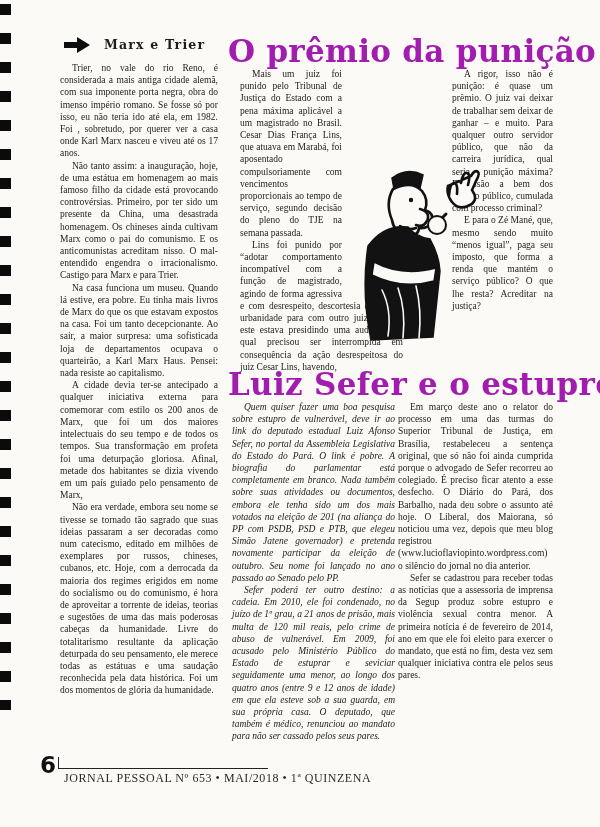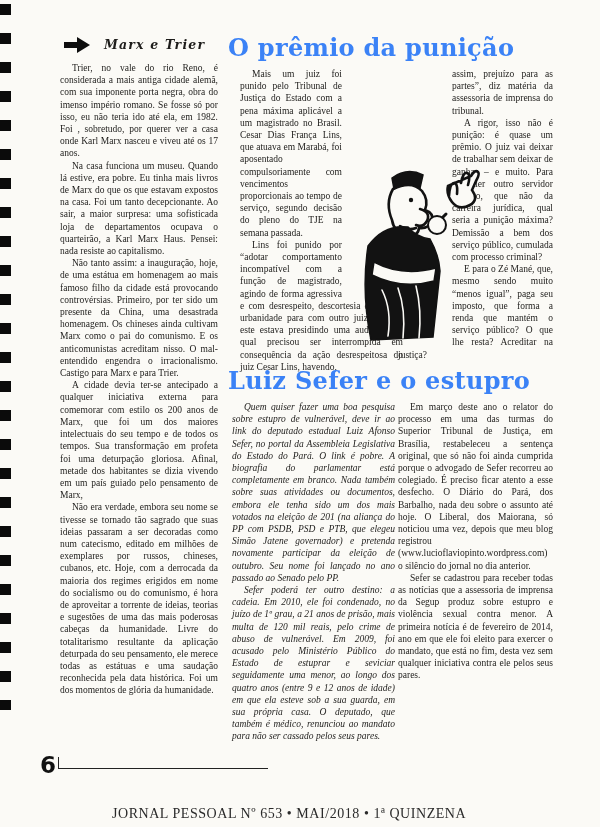--- a/index.html
+++ b/index.html
@@ -7,92 +7,91 @@
   .page{
     position:relative;width:600px;height:827px;margin:0 auto;
     background:#fbfaf6;color:#1d1c1a;overflow:hidden;
   }
   
   .scan-marks{
     position:absolute;left:0;top:4px;width:11px;height:706px;
     background:repeating-linear-gradient(to bottom,#0b0b0b 0 11px,transparent 11px 29px);
   }
   
-  .kicker-row{position:absolute;left:62px;top:36px;width:156px;height:20px;font-style:italic;}
+  .kicker-row{position:absolute;left:62px;top:36px;width:156px;height:20px;}
   .arrow-icon{position:absolute;left:2px;top:1px;width:26px;height:16px;}
   .kicker{
     position:absolute;left:42px;top:1px;
     font-family:"DejaVu Serif", serif;font-weight:bold;
     font-size:12.5px;letter-spacing:1.2px;white-space:nowrap;
   }
   
   .col{position:absolute;font-size:9.5px;line-height:12.2px;text-align:justify;}
   .col p{margin:0;text-indent:12px;}
   .col-marx{left:60px;top:62px;width:158px;}
   .col-a1-left{left:240px;top:68px;width:163px;}
   .col-a1-right{left:398px;top:68px;width:155px;}
   .col-a2-left{left:232px;top:401px;width:163px;font-style:italic;}
   .col-a2-right{left:398px;top:401px;width:155px;}
   
   .headline{
     position:absolute;margin:0;
     font-family:"DejaVu Serif", serif;font-weight:bold;
-    font-size:24px;letter-spacing:0.3px;color:#3b82f6;white-space:nowrap;
+    font-size:31px;letter-spacing:0.3px;color:#a21caf;white-space:nowrap;
   }
   .headline-premio{left:228px;top:33px;}
   .headline-sefer{left:228px;top:366px;}
   
   .illustration{position:absolute;left:336px;top:162px;width:144px;height:184px;}
   .spacer-right{float:right;width:54px;height:166px;margin-top:64px;margin-left:7px;}
   .spacer-left{float:left;width:47px;height:164px;margin-top:112px;margin-right:7px;}
   
   .page-number{
     position:absolute;left:40px;top:752px;
     font-family:"DejaVu Sans", sans-serif;font-weight:bold;font-size:23px;color:#111;
   }
   .footer-tick{position:absolute;left:58px;top:757px;height:11px;border-left:1.6px solid #222;}
   .footer-rule{position:absolute;left:58px;top:768px;width:210px;border-top:1.6px solid #222;}
   .footer-text{
-    position:absolute;left:64px;top:806px;
-    font-size:14px;letter-spacing:0.55px;color:#2a2a2a;white-space:nowrap;margin-left:48px;
+    position:absolute;left:64px;top:771px;
+    font-size:12px;letter-spacing:0.55px;color:#2a2a2a;white-space:nowrap;
   }
 </style>
 </head>
 <body>
 
 <div class="page">
 
   <div class="scan-marks"></div>
 
   <div class="kicker-row">
     <svg class="arrow-icon" viewBox="0 0 26 16">
       <path d="M0 5 h13 v-5 l13 8 -13 8 v-5 h-13 z" fill="#0d0d0d"></path>
     </svg>
     <span class="kicker">Marx e Trier</span>
   </div>
 
   <div class="col col-marx">
     <p>Trier, no vale do rio Reno, é considerada a mais antiga cidade alemã, com sua imponente porta negra, obra do imenso império romano. Se fosse só por isso, eu não teria ido até ela, em 1982. Foi , sobretudo, por querer ver a casa onde Karl Marx nasceu e viveu até os 17 anos.</p>
+    <p>Não tanto assim: a inauguração, hoje, de uma estátua em homenagem ao mais famoso filho da cidade está provocando controvérsias. Primeiro, por ter sido um presente da China, uma desastrada homenagem. Os chineses ainda cultivam Marx como o pai do comunismo. E os anticomunistas acreditam nisso. O mal-entendido engendra o irracionalismo. Castigo para Marx e para Trier.</p>
     <p>Na casa funciona um museu. Quando lá estive, era pobre. Eu tinha mais livros de Marx do que os que estavam expostos na casa. Foi um tanto decepcionante. Ao sair, a maior surpresa: uma sofisticada loja de departamentos ocupava o quarteirão, a Karl Marx Haus. Pensei: nada resiste ao capitalismo.</p>
-    <p>Não tanto assim: a inauguração, hoje, de uma estátua em homenagem ao mais famoso filho da cidade está provocando controvérsias. Primeiro, por ter sido um presente da China, uma desastrada homenagem. Os chineses ainda cultivam Marx como o pai do comunismo. E os anticomunistas acreditam nisso. O mal-entendido engendra o irracionalismo. Castigo para Marx e para Trier.</p>
     <p>A cidade devia ter-se antecipado a qualquer iniciativa externa para comemorar com estilo os 200 anos de Marx, que foi um dos maiores intelectuais do seu tempo e de todos os tempos. Sua transformação em profeta foi uma deturpação gloriosa. Afinal, metade dos habitantes se dizia vivendo em um país guiado pelo pensamento de Marx,</p>
     <p>Não era verdade, embora seu nome se tivesse se tornado tão sagrado que suas ideias passaram a ser decoradas como num catecismo, editado em milhões de exemplares por russos, chineses, cubanos, etc. Hoje, com a derrocada da maioria dos regimes erigidos em nome do socialismo ou do comunismo, é hora de aproveitar a torrente de ideias, teorias e sugestões de uma das mais poderosas cabeças da humanidade. Livre do totalitarismo resultante da aplicação deturpada do seu pensamento, ele merece todas as estátuas e uma saudação reconhecida pela data histórica. Foi um dos momentos de glória da humanidade.</p>
   </div>
 
   <h1 class="headline headline-premio">O prêmio da punição</h1>
 
   <div class="col col-a1-left">
     <div class="spacer-right"></div>
     <p>Mais um juiz foi punido pelo Tribunal de Justiça do Estado com a pena máxima aplicável a um magistrado no Brasil. Cesar Dias França Lins, que atuava em Marabá, foi aposentado compulsoriamente com vencimentos proporcionais ao tempo de serviço, segundo decisão do pleno do TJE na semana passada.</p>
     <p>Lins foi punido por “adotar comportamento incompatível com a função de magistrado, agindo de forma agressiva e com desrespeito, descortesia e falta de urbanidade para com outro juiz, quando este estava presidindo uma audiência, a qual precisou ser interrompida em consequência da ação desrespeitosa do juiz Cesar Lins, havendo,</p>
   </div>
 
   <div class="col col-a1-right">
     <div class="spacer-left"></div>
-    <p style="text-indent:0">assim, prejuízo para as partes”, diz matéria da assessoria de imprensa do tribunal.</p>
     <p>A rigor, isso não é punição: é quase um prêmio. O juiz vai deixar de trabalhar sem deixar de ganhar – e muito. Para qualquer outro servidor público, que não da carreira jurídica, qual seria a punição máxima? Demissão a bem dos serviço público, cumulada com processo criminal?</p>
     <p>E para o Zé Mané, que, mesmo sendo muito “menos igual”, paga seu imposto, que forma a renda que mantém o serviço público? O que lhe resta? Acreditar na justiça?</p>
   </div>
 
   <svg class="illustration" viewBox="0 0 144 184">
     <g stroke="#121212" fill="none" stroke-width="2.6" stroke-linecap="round">
 
       <path d="M56 16 q15 -11 31 -3 l-3 13 q-13 -7 -26 1 z" fill="#121212" stroke-width="1.5"></path>
 
       <path d="M57 27 q19 -9 29 2 q7 9 3 19 q9 3 7 11 q-3 8 -13 7 q-1 9 -12 7 q-13 -2 -15 -15 q-7 -17 1 -31 z"></path>

